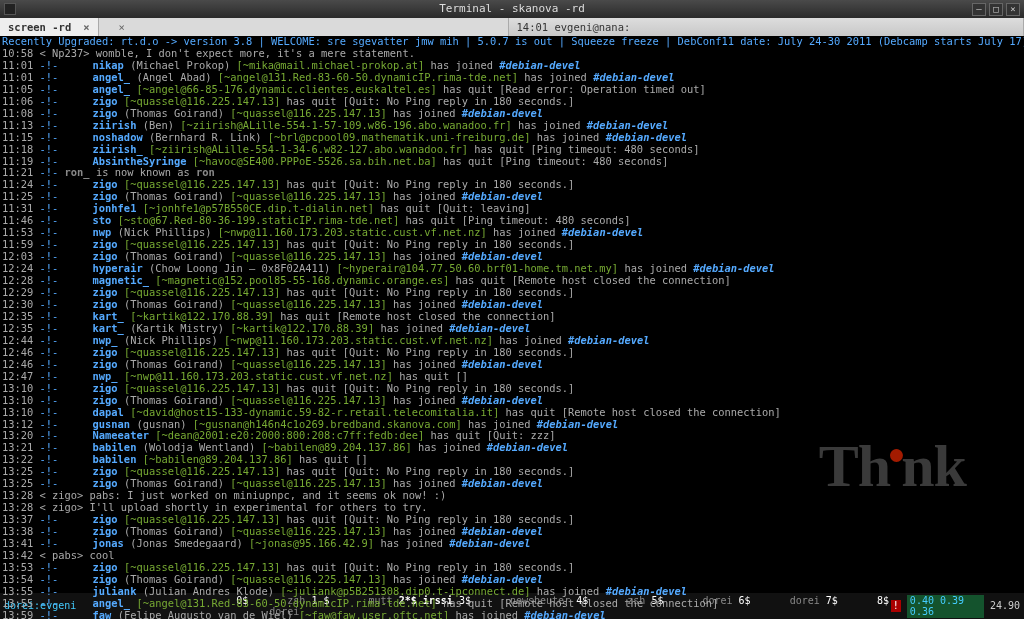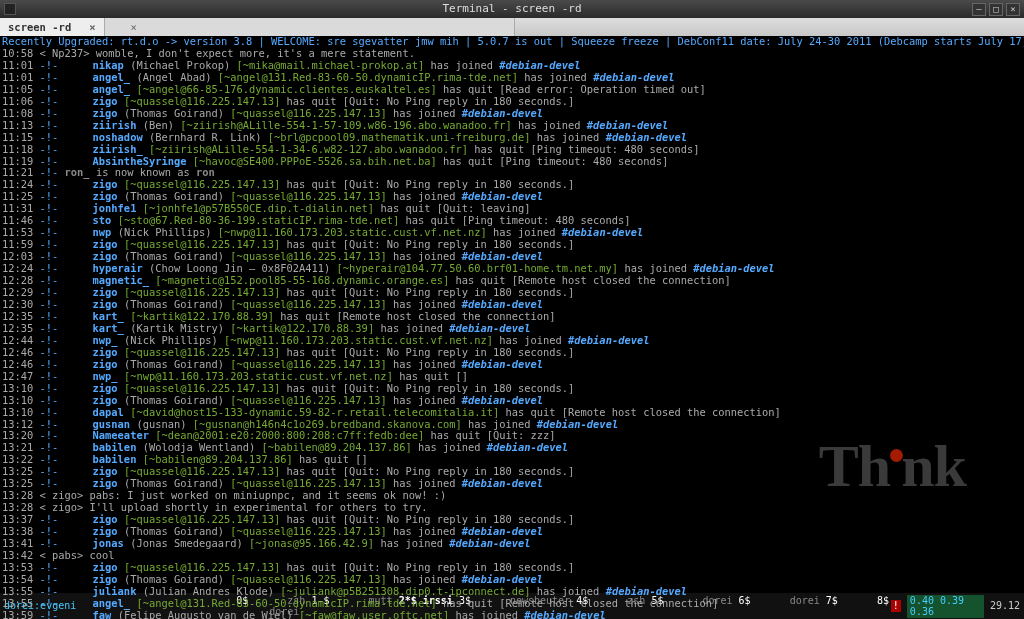--- a/index.html
+++ b/index.html
@@ -31,21 +31,21 @@
   background: linear-gradient(#ddd, #c8c8c8);
   height: 18px;
   display: flex;
   align-items: stretch;
   font-size: 10.5px;
 }
 .tab {
   display: flex;
   align-items: center;
   padding: 0 8px;
-  gap: 18px;
+  gap: 12px;
   color: #333;
   border-right: 1px solid #aaa;
 }
 .tab.active { background: #eee; font-weight: bold; }
 .tab .x { color: #666; }
 .tab.blurred { color: #bbb; background: #dadada; }
 .terminal {
   padding: 0 2px;
   white-space: pre;
   letter-spacing: 0;
@@ -91,44 +91,47 @@
   user-select: none;
 }
 .watermark .dot { color: #a31b00; font-size: 30px; vertical-align: 22px; display:inline-block; margin: 0 -3px;}
 .line { display: block; position: relative; z-index: 1; }
 </style>
 </head>
 <body>
 
 <div class="title-bar">
   <span class="win-icon"></span>
-  <span>Terminal - screen -rd</span>
+  <span>Terminal - skanova -rd</span>
   <div class="win-buttons">
     <span>–</span>
     <span>□</span>
     <span>×</span>
   </div>
 </div>
 
 <div class="tabs">
   <div class="tab active">
     <span>screen -rd</span>
     <span class="x">×</span>
   </div>
   <div class="tab blurred" style="flex:0 0 410px;">
     <span></span>
     <span class="x">×</span>
   </div>
+  <div class="tab" style="flex:1;">
+    <span>14:01 evgeni@nana:</span>
+  </div>
 </div>
 
 <div class="watermark">Th<span class="dot">●</span>nk</div>
 
 <div class="terminal" id="term"><span class="line topic">Recently Upgraded: rt.d.o -&gt; version 3.8 | WELCOME: sre sgevatter jmw mih | 5.0.7 is out | Squeeze freeze | DebConf11 date: July 24-30 2011 (Debcamp starts July 17) | DebConf12 b</span><span class="line"><span class="time">10:58</span> <span class="act">&lt; Np237&gt; womble, I don't expect more, it's a mere statement.</span></span><span class="line"><span class="time">11:01</span> <span class="sep">-!-</span> <span class="nick">nikap</span> <span class="act">(Michael Prokop)</span> <span class="host">[~mika@mail.michael-prokop.at]</span> <span class="act">has joined</span> <span class="ch">#debian-devel</span></span><span class="line"><span class="time">11:01</span> <span class="sep">-!-</span> <span class="nick">angel_</span> <span class="act">(Angel Abad)</span> <span class="host">[~angel@131.Red-83-60-50.dynamicIP.rima-tde.net]</span> <span class="act">has joined</span> <span class="ch">#debian-devel</span></span><span class="line"><span class="time">11:05</span> <span class="sep">-!-</span> <span class="nick">angel_</span> <span class="host">[~angel@66-85-176.dynamic.clientes.euskaltel.es]</span> <span class="act">has quit [Read error: Operation timed out]</span></span><span class="line"><span class="time">11:06</span> <span class="sep">-!-</span> <span class="nick">zigo</span> <span class="host">[~quassel@116.225.147.13]</span> <span class="act">has quit [Quit: No Ping reply in 180 seconds.]</span></span><span class="line"><span class="time">11:08</span> <span class="sep">-!-</span> <span class="nick">zigo</span> <span class="act">(Thomas Goirand)</span> <span class="host">[~quassel@116.225.147.13]</span> <span class="act">has joined</span> <span class="ch">#debian-devel</span></span><span class="line"><span class="time">11:13</span> <span class="sep">-!-</span> <span class="nick">ziirish</span> <span class="act">(Ben)</span> <span class="host">[~ziirish@ALille-554-1-57-109.w86-196.abo.wanadoo.fr]</span> <span class="act">has joined</span> <span class="ch">#debian-devel</span></span><span class="line"><span class="time">11:15</span> <span class="sep">-!-</span> <span class="nick">noshadow</span> <span class="act">(Bernhard R. Link)</span> <span class="host">[~brl@pcpool09.mathematik.uni-freiburg.de]</span> <span class="act">has joined</span> <span class="ch">#debian-devel</span></span><span class="line"><span class="time">11:18</span> <span class="sep">-!-</span> <span class="nick">ziirish_</span> <span class="host">[~ziirish@ALille-554-1-34-6.w82-127.abo.wanadoo.fr]</span> <span class="act">has quit [Ping timeout: 480 seconds]</span></span><span class="line"><span class="time">11:19</span> <span class="sep">-!-</span> <span class="nick">AbsintheSyringe</span> <span class="host">[~havoc@SE400.PPPoE-5526.sa.bih.net.ba]</span> <span class="act">has quit [Ping timeout: 480 seconds]</span></span><span class="line"><span class="time">11:21</span> <span class="sep">-!-</span> <span class="nick3">ron_</span> <span class="act">is now known as</span> <span class="nick3">ron</span></span><span class="line"><span class="time">11:24</span> <span class="sep">-!-</span> <span class="nick">zigo</span> <span class="host">[~quassel@116.225.147.13]</span> <span class="act">has quit [Quit: No Ping reply in 180 seconds.]</span></span><span class="line"><span class="time">11:25</span> <span class="sep">-!-</span> <span class="nick">zigo</span> <span class="act">(Thomas Goirand)</span> <span class="host">[~quassel@116.225.147.13]</span> <span class="act">has joined</span> <span class="ch">#debian-devel</span></span><span class="line"><span class="time">11:31</span> <span class="sep">-!-</span> <span class="nick">jonhfe1</span> <span class="host">[~jonhfe1@p57B550CE.dip.t-dialin.net]</span> <span class="act">has quit [Quit: leaving]</span></span><span class="line"><span class="time">11:46</span> <span class="sep">-!-</span> <span class="nick">sto</span> <span class="host">[~sto@67.Red-80-36-199.staticIP.rima-tde.net]</span> <span class="act">has quit [Ping timeout: 480 seconds]</span></span><span class="line"><span class="time">11:53</span> <span class="sep">-!-</span> <span class="nick">nwp</span> <span class="act">(Nick Phillips)</span> <span class="host">[~nwp@11.160.173.203.static.cust.vf.net.nz]</span> <span class="act">has joined</span> <span class="ch">#debian-devel</span></span><span class="line"><span class="time">11:59</span> <span class="sep">-!-</span> <span class="nick">zigo</span> <span class="host">[~quassel@116.225.147.13]</span> <span class="act">has quit [Quit: No Ping reply in 180 seconds.]</span></span><span class="line"><span class="time">12:03</span> <span class="sep">-!-</span> <span class="nick">zigo</span> <span class="act">(Thomas Goirand)</span> <span class="host">[~quassel@116.225.147.13]</span> <span class="act">has joined</span> <span class="ch">#debian-devel</span></span><span class="line"><span class="time">12:24</span> <span class="sep">-!-</span> <span class="nick">hyperair</span> <span class="act">(Chow Loong Jin – 0x8F02A411)</span> <span class="host">[~hyperair@104.77.50.60.brf01-home.tm.net.my]</span> <span class="act">has joined</span> <span class="ch">#debian-devel</span></span><span class="line"><span class="time">12:28</span> <span class="sep">-!-</span> <span class="nick">magnetic_</span> <span class="host">[~magnetic@152.pool85-55-168.dynamic.orange.es]</span> <span class="act">has quit [Remote host closed the connection]</span></span><span class="line"><span class="time">12:29</span> <span class="sep">-!-</span> <span class="nick">zigo</span> <span class="host">[~quassel@116.225.147.13]</span> <span class="act">has quit [Quit: No Ping reply in 180 seconds.]</span></span><span class="line"><span class="time">12:30</span> <span class="sep">-!-</span> <span class="nick">zigo</span> <span class="act">(Thomas Goirand)</span> <span class="host">[~quassel@116.225.147.13]</span> <span class="act">has joined</span> <span class="ch">#debian-devel</span></span><span class="line"><span class="time">12:35</span> <span class="sep">-!-</span> <span class="nick">kart_</span> <span class="host">[~kartik@122.170.88.39]</span> <span class="act">has quit [Remote host closed the connection]</span></span><span class="line"><span class="time">12:35</span> <span class="sep">-!-</span> <span class="nick">kart_</span> <span class="act">(Kartik Mistry)</span> <span class="host">[~kartik@122.170.88.39]</span> <span class="act">has joined</span> <span class="ch">#debian-devel</span></span><span class="line"><span class="time">12:44</span> <span class="sep">-!-</span> <span class="nick">nwp_</span> <span class="act">(Nick Phillips)</span> <span class="host">[~nwp@11.160.173.203.static.cust.vf.net.nz]</span> <span class="act">has joined</span> <span class="ch">#debian-devel</span></span><span class="line"><span class="time">12:46</span> <span class="sep">-!-</span> <span class="nick">zigo</span> <span class="host">[~quassel@116.225.147.13]</span> <span class="act">has quit [Quit: No Ping reply in 180 seconds.]</span></span><span class="line"><span class="time">12:46</span> <span class="sep">-!-</span> <span class="nick">zigo</span> <span class="act">(Thomas Goirand)</span> <span class="host">[~quassel@116.225.147.13]</span> <span class="act">has joined</span> <span class="ch">#debian-devel</span></span><span class="line"><span class="time">12:47</span> <span class="sep">-!-</span> <span class="nick">nwp_</span> <span class="host">[~nwp@11.160.173.203.static.cust.vf.net.nz]</span> <span class="act">has quit []</span></span><span class="line"><span class="time">13:10</span> <span class="sep">-!-</span> <span class="nick">zigo</span> <span class="host">[~quassel@116.225.147.13]</span> <span class="act">has quit [Quit: No Ping reply in 180 seconds.]</span></span><span class="line"><span class="time">13:10</span> <span class="sep">-!-</span> <span class="nick">zigo</span> <span class="act">(Thomas Goirand)</span> <span class="host">[~quassel@116.225.147.13]</span> <span class="act">has joined</span> <span class="ch">#debian-devel</span></span><span class="line"><span class="time">13:10</span> <span class="sep">-!-</span> <span class="nick">dapal</span> <span class="host">[~david@host15-133-dynamic.59-82-r.retail.telecomitalia.it]</span> <span class="act">has quit [Remote host closed the connection]</span></span><span class="line"><span class="time">13:12</span> <span class="sep">-!-</span> <span class="nick">gusnan</span> <span class="act">(gusnan)</span> <span class="host">[~gusnan@h146n4c1o269.bredband.skanova.com]</span> <span class="act">has joined</span> <span class="ch">#debian-devel</span></span><span class="line"><span class="time">13:20</span> <span class="sep">-!-</span> <span class="nick">Nameeater</span> <span class="host">[~dean@2001:e20:2000:800:208:c7ff:fedb:dee]</span> <span class="act">has quit [Quit: zzz]</span></span><span class="line"><span class="time">13:21</span> <span class="sep">-!-</span> <span class="nick">babilen</span> <span class="act">(Wolodja Wentland)</span> <span class="host">[~babilen@89.204.137.86]</span> <span class="act">has joined</span> <span class="ch">#debian-devel</span></span><span class="line"><span class="time">13:22</span> <span class="sep">-!-</span> <span class="nick">babilen</span> <span class="host">[~babilen@89.204.137.86]</span> <span class="act">has quit []</span></span><span class="line"><span class="time">13:25</span> <span class="sep">-!-</span> <span class="nick">zigo</span> <span class="host">[~quassel@116.225.147.13]</span> <span class="act">has quit [Quit: No Ping reply in 180 seconds.]</span></span><span class="line"><span class="time">13:25</span> <span class="sep">-!-</span> <span class="nick">zigo</span> <span class="act">(Thomas Goirand)</span> <span class="host">[~quassel@116.225.147.13]</span> <span class="act">has joined</span> <span class="ch">#debian-devel</span></span><span class="line"><span class="time">13:28</span> <span class="act">&lt; zigo&gt; pabs: I just worked on miniupnpc, and it seems ok now! :)</span></span><span class="line"><span class="time">13:28</span> <span class="act">&lt; zigo&gt; I'll upload shortly in experimental for others to try.</span></span><span class="line"><span class="time">13:37</span> <span class="sep">-!-</span> <span class="nick">zigo</span> <span class="host">[~quassel@116.225.147.13]</span> <span class="act">has quit [Quit: No Ping reply in 180 seconds.]</span></span><span class="line"><span class="time">13:38</span> <span class="sep">-!-</span> <span class="nick">zigo</span> <span class="act">(Thomas Goirand)</span> <span class="host">[~quassel@116.225.147.13]</span> <span class="act">has joined</span> <span class="ch">#debian-devel</span></span><span class="line"><span class="time">13:41</span> <span class="sep">-!-</span> <span class="nick">jonas</span> <span class="act">(Jonas Smedegaard)</span> <span class="host">[~jonas@95.166.42.9]</span> <span class="act">has joined</span> <span class="ch">#debian-devel</span></span><span class="line"><span class="time">13:42</span> <span class="act">&lt; pabs&gt; cool</span></span><span class="line"><span class="time">13:53</span> <span class="sep">-!-</span> <span class="nick">zigo</span> <span class="host">[~quassel@116.225.147.13]</span> <span class="act">has quit [Quit: No Ping reply in 180 seconds.]</span></span><span class="line"><span class="time">13:54</span> <span class="sep">-!-</span> <span class="nick">zigo</span> <span class="act">(Thomas Goirand)</span> <span class="host">[~quassel@116.225.147.13]</span> <span class="act">has joined</span> <span class="ch">#debian-devel</span></span><span class="line"><span class="time">13:55</span> <span class="sep">-!-</span> <span class="nick">juliank</span> <span class="act">(Julian Andres Klode)</span> <span class="host">[~juliank@p5B251308.dip0.t-ipconnect.de]</span> <span class="act">has joined</span> <span class="ch">#debian-devel</span></span><span class="line"><span class="time">13:55</span> <span class="sep">-!-</span> <span class="nick">angel_</span> <span class="host">[~angel@131.Red-83-60-50.dynamicIP.rima-tde.net]</span> <span class="act">has quit [Remote host closed the connection]</span></span><span class="line"><span class="time">13:59</span> <span class="sep">-!-</span> <span class="nick">faw</span> <span class="act">(Felipe Augusto van de Wiel)</span> <span class="host">[~faw@faw.user.oftc.net]</span> <span class="act">has joined</span> <span class="ch">#debian-devel</span></span></div>
 
 <div class="bottom-bar">
   <span class="host2">dorei:evgeni</span>
   <span id="screenwins" style="margin-left:160px;"><span><span class="num">0$</span> <span class="w0">zsh</span>  </span><span><span class="num">1-$</span> <span class="w0">mutt</span>  </span><span><span class="active">2*$</span> <span class="active">irssi</span>  </span><span><span class="num">3$</span> <span class="w0">newsbeuter</span>  </span><span><span class="num">4$</span> <span class="w0">zsh</span>  </span><span><span class="num">5$</span> <span class="w0">dorei</span>  </span><span><span class="num">6$</span> <span class="w0">dorei</span>  </span><span><span class="num">7$</span> <span class="w0"></span>  </span><span><span class="num">8$</span> <span class="w0">dorei</span>  </span></span>
   <span class="right">
     <span class="warn">!</span>
     <span class="load">0.40 0.39 0.36</span>
-    <span>29.12</span>
+    <span>24.90</span>
   </span>
 </div>
 
 </body></html>

